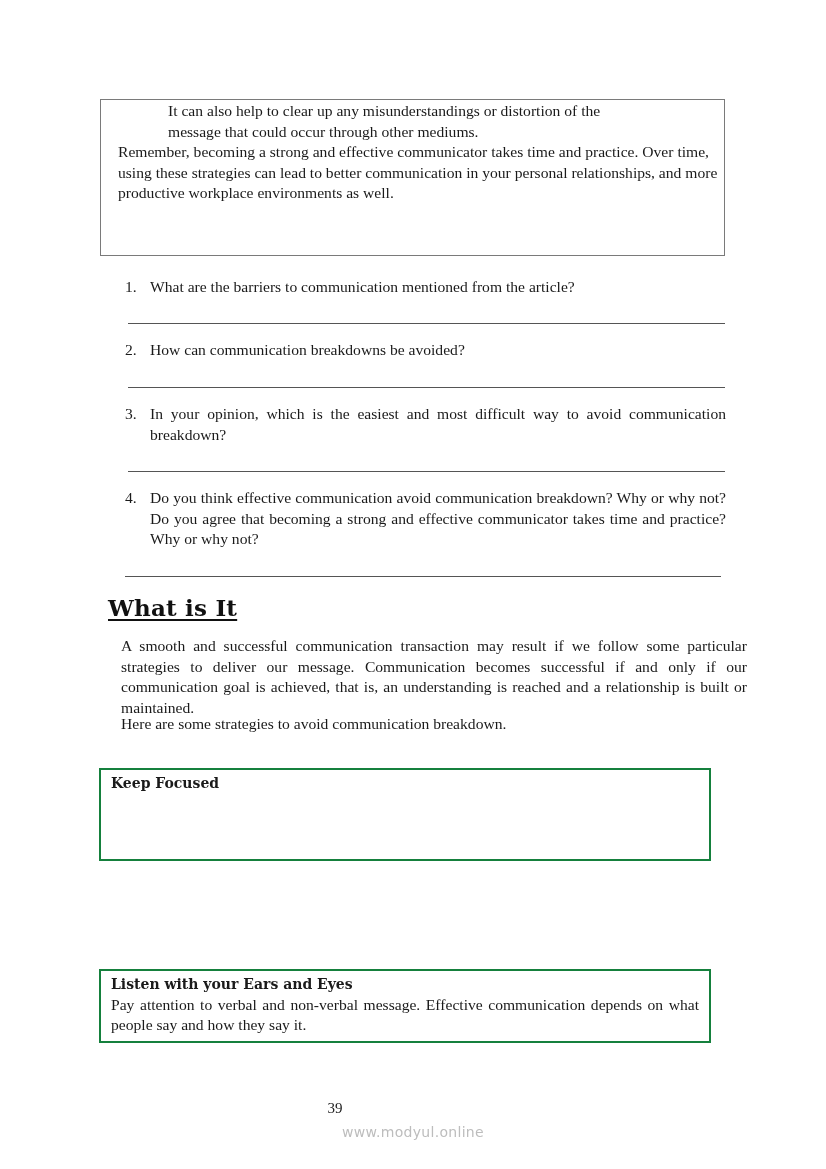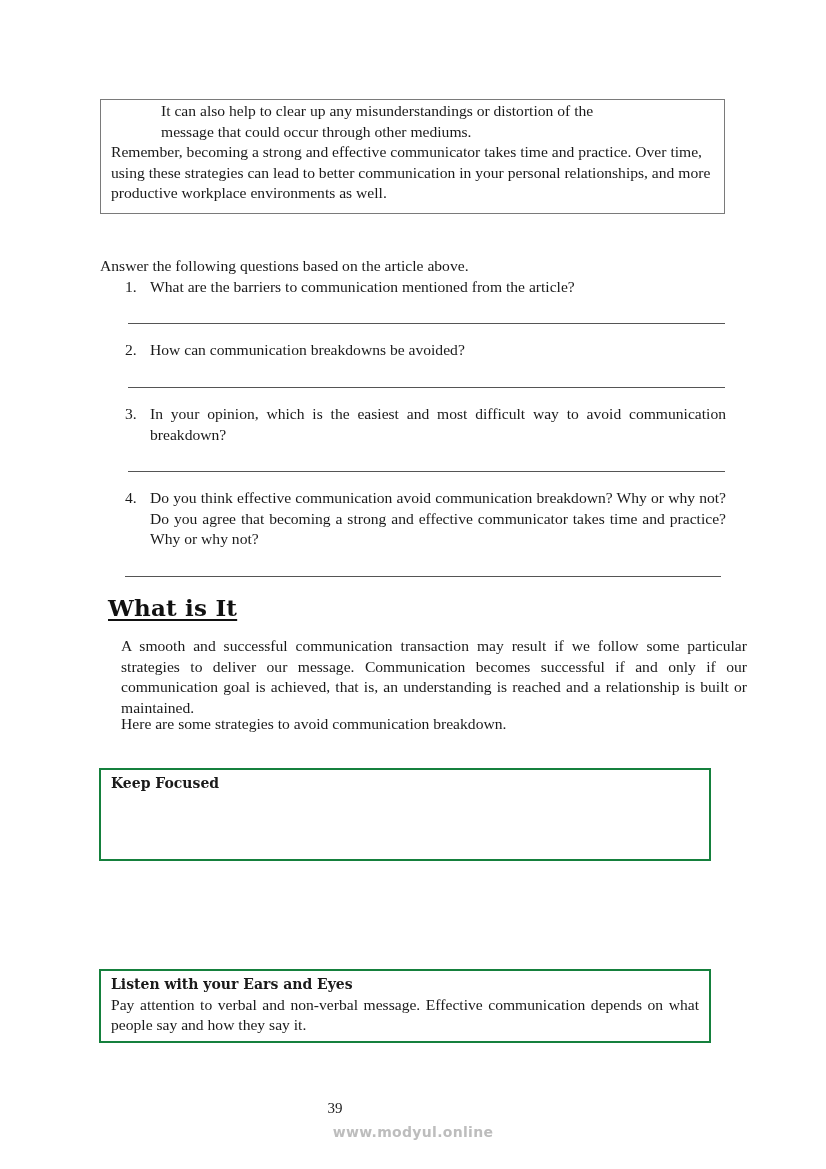--- a/index.html
+++ b/index.html
@@ -4,23 +4,23 @@
 <style>
   html, body { margin: 0; padding: 0; background: #ffffff; }
   body {
     width: 826px; height: 1169px; position: relative; overflow: hidden;
     font-family: "DejaVu Serif", "Liberation Serif", serif;
     color: #1a1a1a;
   }
   .page { position: absolute; left: 0; top: 0; width: 826px; height: 1169px; }
 
   .article-box {
-    position: absolute; left: 100px; top: 99px; width: 625px; height: 115px;
+    position: absolute; left: 100px; top: 99px; width: 625px; height: 157px;
     border: 1px solid #7a7a7a; box-sizing: border-box;
-    padding: 1px 6px 0 10px;
+    padding: 1px 6px 0 17px;
     font-family: "Liberation Serif", serif; font-size: 15.6px; line-height: 20.6px;
   }
   .article-box .indent { padding-left: 50px; }
 
   .instructions {
     position: absolute; left: 100px; top: 256px;
     font-family: "Liberation Serif", serif; font-size: 15.6px; line-height: 20.6px;
   }
   .question {
     position: absolute; left: 125px; width: 601px;
@@ -55,35 +55,34 @@
   }
   .strategy-box .title { font-family: "DejaVu Serif", serif; font-weight: bold; font-size: 14px; line-height: 20.6px; }
   .strategy-box .body { text-align: justify; }
 
   .page-number {
     position: absolute; left: 0; width: 670px; top: 1100px; text-align: center;
     font-family: "Liberation Serif", serif; font-size: 15px; color: #222;
   }
   .watermark {
     position: absolute; left: 0; width: 826px; top: 1124px; text-align: center;
-    font-family: "DejaVu Sans", sans-serif; font-size: 14px; color: #bdbdbd; letter-spacing: 0.3px; font-weight: bold;
+    font-family: "DejaVu Sans", sans-serif; font-size: 14px; color: #bdbdbd; letter-spacing: 0.3px;
   }
 </style>
 </head>
 <body>
 
 <div class="page">
 
   <div class="article-box">
     <div class="indent">It can also help to clear up any misunderstandings or distortion of the</div>
     <div class="indent">message that could occur through other mediums.</div>
     <div>Remember, becoming a strong and effective communicator takes time and practice. Over time, using these strategies can lead to better communication in your personal relationships, and more productive workplace environments as well.</div>
   </div>
 
-  <div class="instructions">Answer the following questions based on the article above.</div>
 
   <div class="question" style="top:277px;">
     <span class="num">1.</span>
     <span class="text">What are the barriers to communication mentioned from the article?</span>
   </div>
   <div class="answer-line" style="top:323px;"></div>
 
   <div class="question" style="top:340px;">
     <span class="num">2.</span>
     <span class="text">How can communication breakdowns be avoided?</span>

